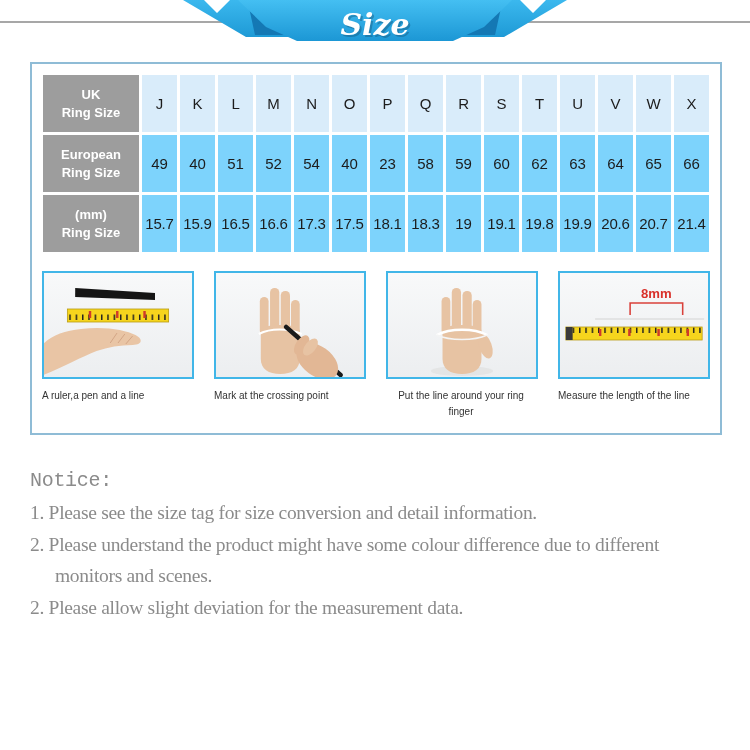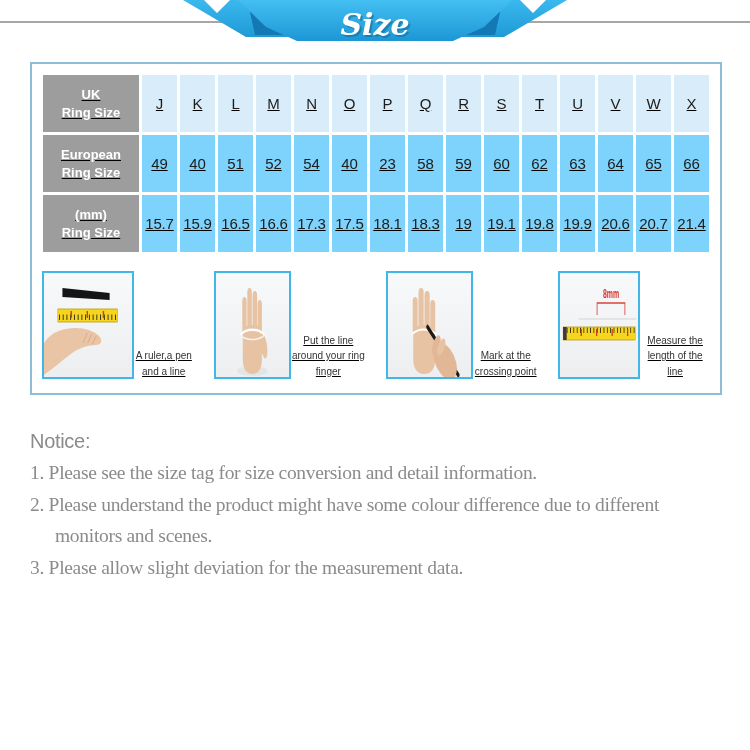--- a/index.html
+++ b/index.html
@@ -9,57 +9,56 @@
   
   .ribbon-wrap { width:618px; height:52px; }
   .ribbon-wrap svg { display:block; }
 
   
   .frame {
     margin:10px 28px 0 30px;
     border:2px solid #8FBCD6;
     background:#ffffff;
     padding:8px 8px 14px 8px;
-    text-decoration:underline;
   }
 
   
   table.size-table { width:100%; border-collapse:separate; border-spacing:3px; table-layout:fixed; }
   table.size-table th.row-label {
     width:96px; background:#9D9D9D; color:#ffffff;
     font-size:13px; font-weight:bold; line-height:1.35;
     text-align:center; vertical-align:middle; height:57px;
   }
   table.size-table td {
     text-align:center; vertical-align:middle;
     font-size:15px; color:#1c1c1c; font-weight:500;
     height:57px; letter-spacing:-0.2px;
   }
   tr.light td { background:#D9ECFA; }
   tr.dark  td { background:#7dd3fc; }
 
   
   .panels { display:grid; grid-template-columns:repeat(4,1fr); gap:20px; margin-top:16px; padding:0 2px; }
-  .panel { display:flex; flex-direction:row; align-items:flex-end; }
+  .panel { display:flex; flex-direction:column; align-items:flex-start; }
   .photo {
     width:100%; height:108px;
     border:2px solid #41B6E8;
     background:linear-gradient(180deg,#f8f9fa 0%,#eceef0 100%);
     overflow:hidden;
   }
   .photo svg { display:block; width:100%; height:100%; }
   .caption {
     margin-top:9px; text-align:center;
     font-size:10px; color:#333333; line-height:1.55;
     max-width:150px;
   }
 
   
   .notice { margin:30px 30px 0 30px; color:#8B8B8B; letter-spacing:-0.3px; }
-  .notice-heading { font-size:20px; line-height:1.6; }
+  .notice-heading { font-size:20px; line-height:1.6;font-family:Liberation Mono, monospace; }
   .notice-item { font-size:19.5px; line-height:1.62; padding-left:25px; text-indent:-25px;font-family:Liberation Serif, serif; }
 </style>
 </head>
 <body>
 
 <div class="ribbon-wrap">
   <svg viewBox="0 0 750 52" width="750" height="52">
     <defs>
       <linearGradient id="ribbonGrad" x1="0" y1="0" x2="0" y2="1">
         <stop offset="0" stop-color="#44BFF2"></stop>
@@ -174,58 +173,58 @@
             <path d="M 91 63 L 84 71 M 83 61 L 76 70 M 75 60 L 68 70" stroke="#D2A585" stroke-width="1" fill="none"></path>
           </g>
         </svg>
       </div>
       <div class="caption">A ruler,a pen and a line</div>
     </div>
 
     <div class="panel">
       <div class="photo">
         <svg viewBox="0 0 152 104" preserveAspectRatio="none">
+          <g>
+            <path d="M 46 58 C 46 50 86 50 86 58 L 86 86 C 86 96 78 101 66 101 C 54 101 46 96 46 86 Z" fill="#E7C3A3"></path>
+            <rect x="45" y="24" width="9" height="38" rx="4.5" fill="#E7C3A3"></rect>
+            <rect x="55.5" y="15" width="9.5" height="47" rx="4.5" fill="#E7C3A3"></rect>
+            <rect x="66.5" y="18" width="9.5" height="45" rx="4.5" fill="#E7C3A3"></rect>
+            <rect x="77" y="27" width="9" height="36" rx="4.5" fill="#E7C3A3"></rect>
+          </g>
+          <path d="M 44 61 C 56 55 74 55 88 61" stroke="#ffffff" stroke-width="2.2" fill="none"></path>
+          <line x1="128" y1="102" x2="72" y2="54" stroke="#1A1A1A" stroke-width="4.5" stroke-linecap="round"></line>
+          <g>
+            <ellipse cx="104" cy="88" rx="24" ry="15" transform="rotate(35 104 88)" fill="#E2B795"></ellipse>
+            <ellipse cx="88" cy="72" rx="6" ry="11" transform="rotate(35 88 72)" fill="#E2B795"></ellipse>
+            <ellipse cx="97" cy="74" rx="5.5" ry="10" transform="rotate(40 97 74)" fill="#E7C3A3"></ellipse>
+          </g>
+        </svg>
+      </div>
+      <div class="caption">Mark at the crossing point</div>
+    </div>
+
+    <div class="panel">
+      <div class="photo">
+        <svg viewBox="0 0 152 104" preserveAspectRatio="none">
           <ellipse cx="76" cy="98" rx="32" ry="5" fill="#DDDDDD" opacity="0.6"></ellipse>
           <g>
             <path d="M 56 58 C 56 50 96 50 96 58 L 96 86 C 96 96 88 101 76 101 C 64 101 56 96 56 86 Z" fill="#E7C3A3"></path>
             <rect x="55" y="24" width="9" height="38" rx="4.5" fill="#E7C3A3"></rect>
             <rect x="65.5" y="15" width="9.5" height="47" rx="4.5" fill="#E7C3A3"></rect>
             <rect x="76.5" y="18" width="9.5" height="45" rx="4.5" fill="#E7C3A3"></rect>
             <rect x="87" y="27" width="9" height="36" rx="4.5" fill="#E7C3A3"></rect>
             <ellipse cx="100" cy="73" rx="6.5" ry="13" transform="rotate(-20 100 73)" fill="#E7C3A3"></ellipse>
           </g>
           <g>
             <path d="M 50 62 C 64 55 88 55 102 62" stroke="#ffffff" stroke-width="2.4" fill="none"></path>
             <path d="M 50 62 C 64 68 88 68 102 62" stroke="#F4F4F4" stroke-width="1.6" fill="none"></path>
           </g>
         </svg>
       </div>
       <div class="caption">Put the line around your ring finger</div>
-    </div>
-
-    <div class="panel">
-      <div class="photo">
-        <svg viewBox="0 0 152 104" preserveAspectRatio="none">
-          <g>
-            <path d="M 46 58 C 46 50 86 50 86 58 L 86 86 C 86 96 78 101 66 101 C 54 101 46 96 46 86 Z" fill="#E7C3A3"></path>
-            <rect x="45" y="24" width="9" height="38" rx="4.5" fill="#E7C3A3"></rect>
-            <rect x="55.5" y="15" width="9.5" height="47" rx="4.5" fill="#E7C3A3"></rect>
-            <rect x="66.5" y="18" width="9.5" height="45" rx="4.5" fill="#E7C3A3"></rect>
-            <rect x="77" y="27" width="9" height="36" rx="4.5" fill="#E7C3A3"></rect>
-          </g>
-          <path d="M 44 61 C 56 55 74 55 88 61" stroke="#ffffff" stroke-width="2.2" fill="none"></path>
-          <line x1="128" y1="102" x2="72" y2="54" stroke="#1A1A1A" stroke-width="4.5" stroke-linecap="round"></line>
-          <g>
-            <ellipse cx="104" cy="88" rx="24" ry="15" transform="rotate(35 104 88)" fill="#E2B795"></ellipse>
-            <ellipse cx="88" cy="72" rx="6" ry="11" transform="rotate(35 88 72)" fill="#E2B795"></ellipse>
-            <ellipse cx="97" cy="74" rx="5.5" ry="10" transform="rotate(40 97 74)" fill="#E7C3A3"></ellipse>
-          </g>
-        </svg>
-      </div>
-      <div class="caption">Mark at the crossing point</div>
     </div>
 
     <div class="panel">
       <div class="photo">
         <svg viewBox="0 0 152 104" preserveAspectRatio="none">
           <defs>
             <pattern id="ticks4" width="6.5" height="13" patternUnits="userSpaceOnUse">
               <rect width="6.5" height="13" fill="#F6D51D"></rect>
               <rect x="0" y="2.5" width="1.5" height="5.5" fill="#1F1F1F"></rect>
             </pattern>
@@ -246,14 +245,14 @@
       <div class="caption">Measure the length of the line</div>
     </div>
 
   </div>
 </div>
 
 <div class="notice">
   <div class="notice-heading">Notice:</div>
   <div class="notice-item">1. Please see the size tag for size conversion and detail information.</div>
   <div class="notice-item">2. Please understand the product might have some colour difference due to different monitors and scenes.</div>
-  <div class="notice-item">3. Please allow slight deviation for the measurement data.</div>
+  <div class="notice-item">2. Please allow slight deviation for the measurement data.</div>
 </div>
 
 </body></html>

